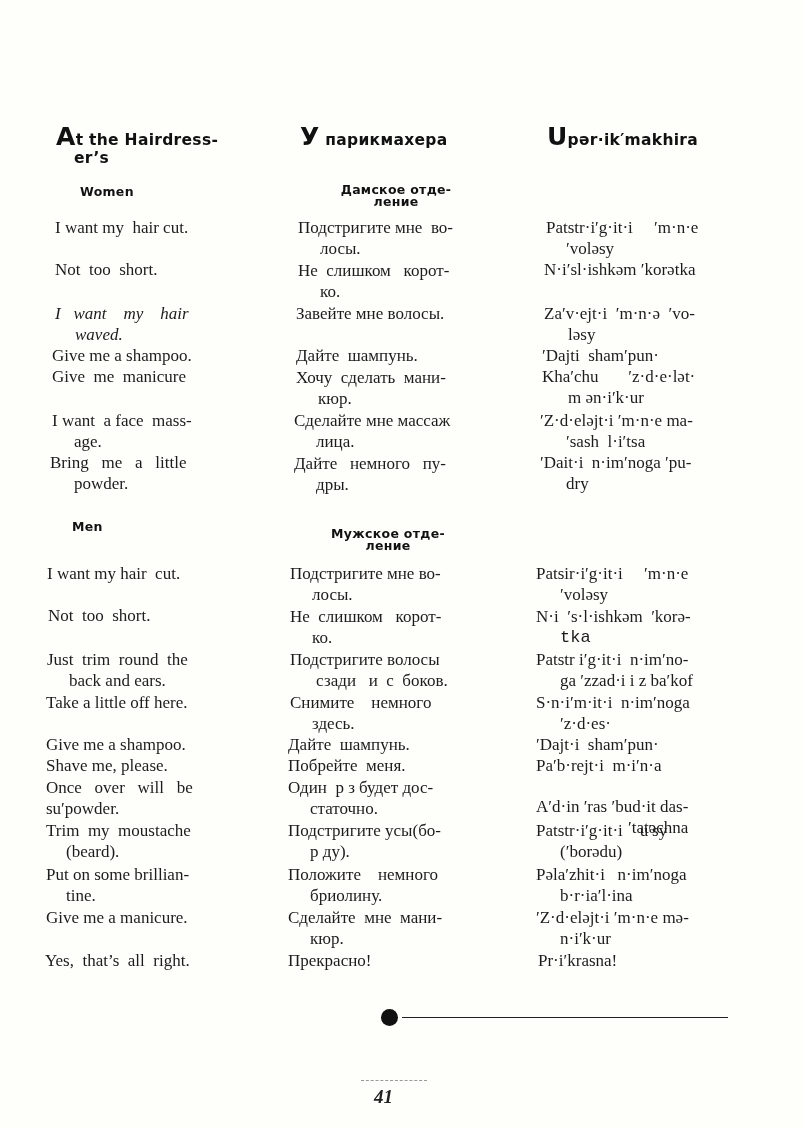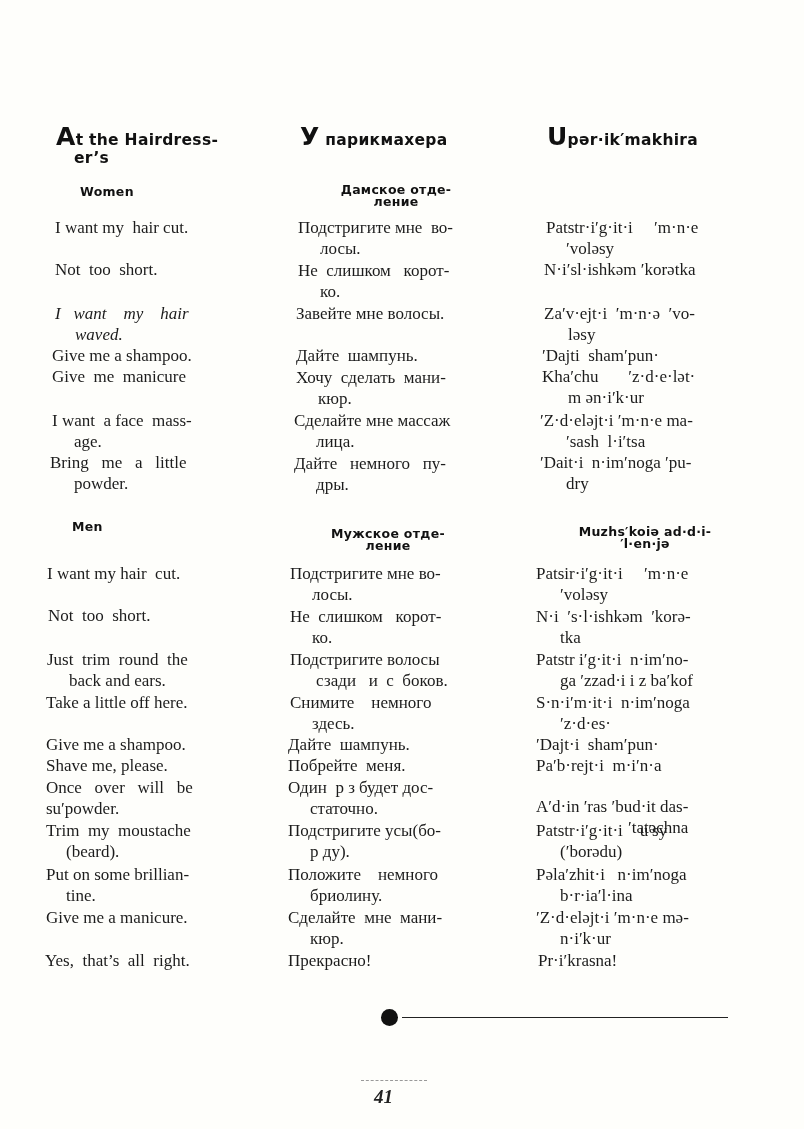--- a/index.html
+++ b/index.html
@@ -65,24 +65,20 @@
   <div class="subhead center" style="left:296px; width:200px; top:140px;">
     <div>Дамское отде-</div>
     <div>ление</div>
   </div>
 
   <div class="subhead" style="left:72px; top:477px;">Men</div>
   <div class="subhead center" style="left:288px; width:200px; top:484px;">
     <div>Мужское отде-</div>
     <div>ление</div>
   </div>
-  <div class="subhead center" style="left:540px; width:210px; top:482px;">
-    <div>Muzhs′koiə ad·d·i-</div>
-    <div>′l·en·jə</div>
-  </div>
 
   <div class="col" style="left:50px; top:0;">
     <div class="row" style="top:173px; left:5px;"><span>I want my  hair cut.</span></div>
     <div class="row" style="top:215px; left:5px;"><span>Not  too  short.</span></div>
     <div class="row" style="top:259px; left:5px;font-style:italic;"><span>I   want    my    hair</span><span class="cont" style="padding-left:20px;">waved.</span></div>
     <div class="row" style="top:301px; left:2px;"><span>Give me a shampoo.</span></div>
     <div class="row" style="top:322px; left:2px;"><span>Give  me  manicure</span></div>
     <div class="row" style="top:366px; left:2px;"><span>I want  a face  mass-</span><span class="cont" style="padding-left:22px;">age.</span></div>
     <div class="row" style="top:408px; left:0px;"><span>Bring   me   a   little</span><span class="cont" style="padding-left:24px;">powder.</span></div>
 
@@ -125,21 +121,21 @@
   <div class="col" style="left:544px; top:0;">
     <div class="row" style="top:173px; left:2px;"><span>Patstr·i′g·it·i     ′m·n·e</span><span class="cont" style="padding-left:20px;">′voləsy</span></div>
     <div class="row" style="top:215px; left:0px;"><span>N·i′sl·ishkəm ′korətka</span></div>
     <div class="row" style="top:259px; left:0px;"><span>Za′v·ejt·i  ′m·n·ə  ′vo-</span><span class="cont" style="padding-left:24px;">ləsy</span></div>
     <div class="row" style="top:301px; left:-2px;"><span>′Dajti  sham′pun·</span></div>
     <div class="row" style="top:322px; left:-2px;"><span>Kha′chu       ′z·d·e·lət·</span><span class="cont" style="padding-left:26px;">m ən·i′k·ur</span></div>
     <div class="row" style="top:366px; left:-4px;"><span>′Z·d·eləjt·i ′m·n·e ma-</span><span class="cont" style="padding-left:26px;">′sash  l·i′tsa</span></div>
     <div class="row" style="top:408px; left:-4px;"><span>′Dait·i  n·im′noga ′pu-</span><span class="cont" style="padding-left:26px;">dry</span></div>
 
     <div class="row" style="top:519px; left:-8px;"><span>Patsir·i′g·it·i     ′m·n·e</span><span class="cont" style="padding-left:24px;">′voləsy</span></div>
-    <div class="row" style="top:562px; left:-8px;"><span>N·i  ′s·l·ishkəm  ′korə-</span><span class="cont" style="padding-left:24px;">tka</span></div>
+    <div class="row" style="top:562px; left:-8px;"><span>N·i  ′s·l·ishkəm  ′korə-</span><span class="cont" style="padding-left:24px;font-family:Liberation Mono, monospace;">tka</span></div>
     <div class="row" style="top:605px; left:-8px;"><span>Patstr i′g·it·i  n·im′no-</span><span class="cont" style="padding-left:24px;">ga ′zzad·i i z ba′kof</span></div>
     <div class="row" style="top:648px; left:-8px;"><span>S·n·i′m·it·i  n·im′noga</span><span class="cont" style="padding-left:24px;">′z·d·es·</span></div>
     <div class="row" style="top:690px; left:-8px;"><span>′Dajt·i  sham′pun·</span></div>
     <div class="row" style="top:711px; left:-8px;"><span>Pa′b·rejt·i  m·i′n·a</span></div>
     <div class="row" style="top:752px; left:-8px;font-family:Liberation Serif, serif;"><span>A′d·in ′ras ′bud·it das-</span><span class="cont" style="padding-left:26px;text-align:right;">′tatəchna</span></div>
     <div class="row" style="top:776px; left:-8px;"><span>Patstr·i′g·it·i    u′sy</span><span class="cont" style="padding-left:24px;">(′borədu)</span></div>
     <div class="row" style="top:820px; left:-8px;"><span>Pəla′zhit·i   n·im′noga</span><span class="cont" style="padding-left:24px;">b·r·ia′l·ina</span></div>
     <div class="row" style="top:863px; left:-8px;"><span>′Z·d·eləjt·i ′m·n·e mə-</span><span class="cont" style="padding-left:24px;">n·i′k·ur</span></div>
     <div class="row" style="top:906px; left:-6px;"><span>Pr·i′krasna!</span></div>
   </div>

